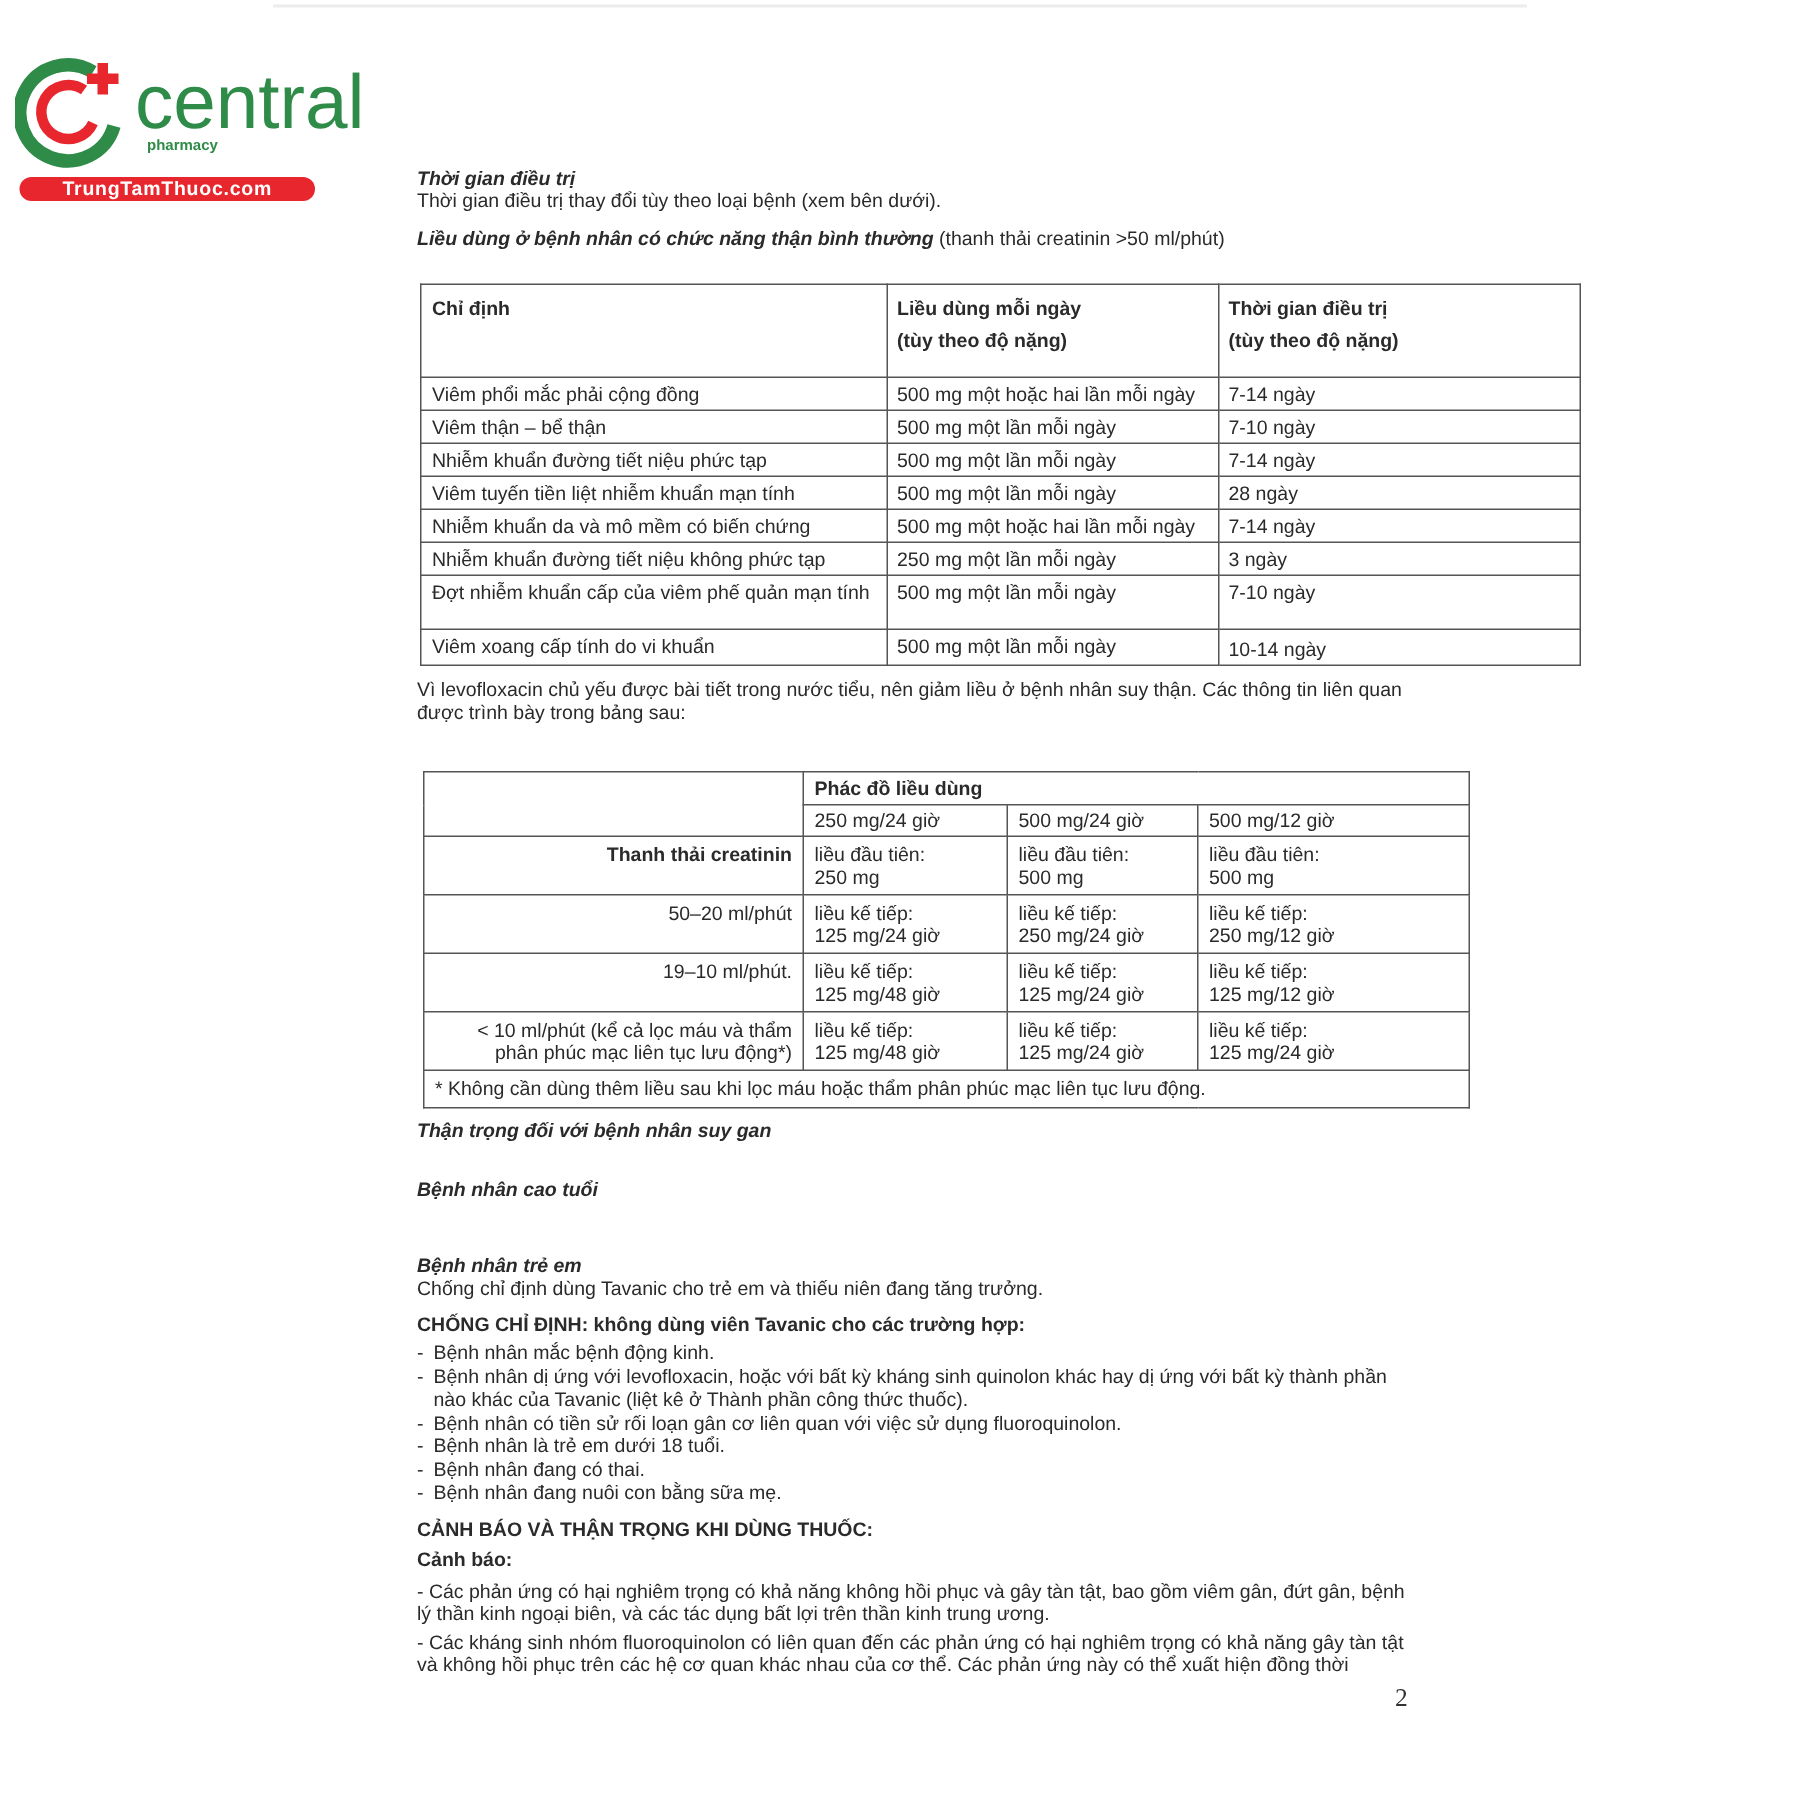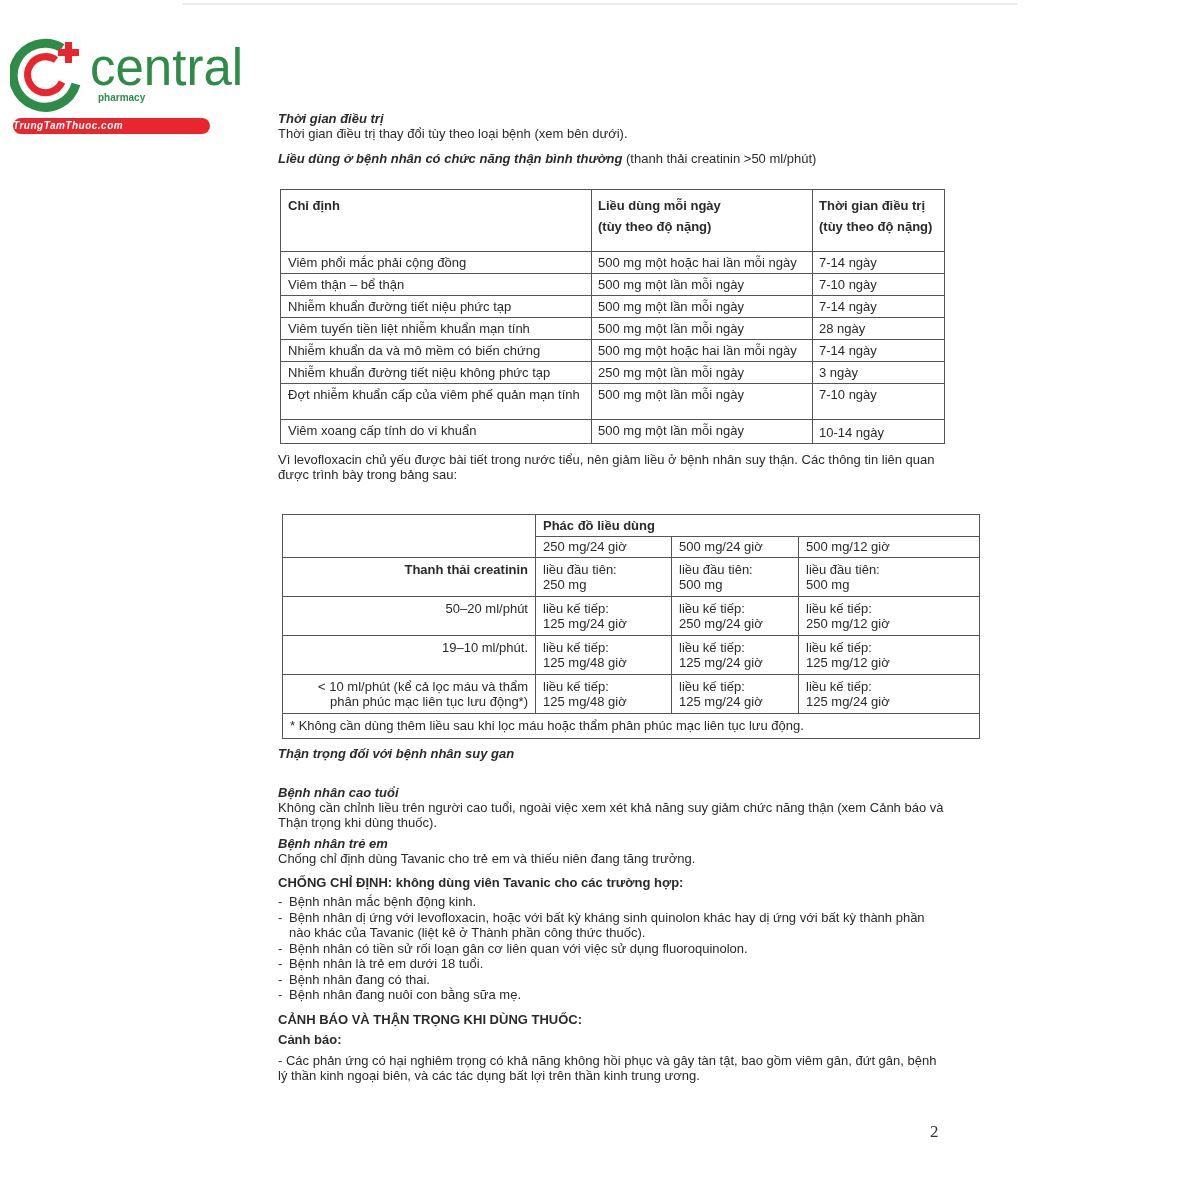--- a/index.html
+++ b/index.html
@@ -8,33 +8,33 @@
     .topline { position: absolute; left: 182px; top: 3px; width: 836px; height: 2px; background: #ececec; }
 
     
     .logo { position: absolute; left: 10px; top: 38px; width: 210px; height: 100px; }
     .logo svg { position: absolute; left: 0; top: 0; }
     .logo .brand { position: absolute; left: 80px; top: 10px; font-size: 51px; font-weight: normal;
                    color: #2e8b48; letter-spacing: 0px; line-height: 40px; }
     .logo .sub { position: absolute; left: 88px; top: 52px; font-size: 10px; font-weight: bold;
                  color: #2e8b48; line-height: 16px; }
     .logo .url { position: absolute; left: 3px; top: 80px; width: 197px; height: 16px; border-radius: 8px;
-                 background: #e8262d; color: #fff; font-size: 10px; font-weight: bold; text-align: left;
-                 line-height: 16px; letter-spacing: 0.5px; font-style: italic; }
+                 background: #e8262d; color: #fff; font-size: 13px; font-weight: bold; text-align: center;
+                 line-height: 16px; letter-spacing: 0.5px; }
 
     .doc { position: absolute; left: 278px; top: 0; width: 668px; font-size: 13px; line-height: 15px; color: #2a2a2a; }
     .blk { position: absolute; left: 0; width: 668px; }
     .h-it { font-weight: bold; font-style: italic; }
     .h-bold { font-weight: bold; }
     p { margin: 0; }
 
     table { border-collapse: collapse; position: absolute; font-size: 13px; line-height: 15px; color: #2a2a2a; }
     td { border: 1px solid #555; vertical-align: top; padding: 3px 7px 1px 7px; }
 
-    .t1 { left: 280px; top: 189px; width: 665px; }
+    .t1 { left: 280px; top: 189px; width: 774px; }
     .t1 td.c1 { width: 296px; }
     .t1 td.c2 { width: 207px; padding-left: 6px; }
     .t1 td.c3 { padding-left: 6px; }
     .t1 .hd td { height: 54px; font-weight: bold; padding-top: 6px; line-height: 19px; }
     .t1 .hd td .l2 { line-height: 17px; }
     .t1 .r td { height: 17px; padding-top: 3px; }
     .t1 .r2 td { height: 31px; }
 
     .t2 { left: 282px; top: 514px; width: 698px; }
     .t2 td { padding: 2px 7px 1px 7px; }
@@ -225,21 +225,20 @@
 </tbody>
   </table>
 
 <div class="doc">
   <div class="blk" style="top:746px;">
     <p class="h-it">Thận trọng đối với bệnh nhân suy gan</p>
   </div>
 
   <div class="blk" style="top:785px;">
     <p class="h-it">Bệnh nhân cao tuổi</p>
-    <p>Không cần chỉnh liều trên người cao tuổi, ngoài việc xem xét khả năng suy giảm chức năng thận (xem Cảnh báo và Thận trọng khi dùng thuốc).</p>
   </div>
 
   <div class="blk" style="top:836px;">
     <p class="h-it">Bệnh nhân trẻ em</p>
     <p>Chống chỉ định dùng Tavanic cho trẻ em và thiếu niên đang tăng trưởng.</p>
   </div>
 
   <div class="blk" style="top:875px;">
     <p class="h-bold" style="margin-bottom:4px">CHỐNG CHỈ ĐỊNH: không dùng viên Tavanic cho các trường hợp:</p>
     <ul class="dashlist" style="line-height:15.5px">
@@ -249,16 +248,17 @@
       <li>Bệnh nhân là trẻ em dưới 18 tuổi.</li>
       <li>Bệnh nhân đang có thai.</li>
       <li>Bệnh nhân đang nuôi con bằng sữa mẹ.</li>
     </ul>
   </div>
 
   <div class="blk" style="top:1012px;">
     <p class="h-bold" style="margin-bottom:5px">CẢNH BÁO VÀ THẬN TRỌNG KHI DÙNG THUỐC:</p>
     <p class="h-bold" style="margin-bottom:6px">Cảnh báo:</p>
     <p style="margin-bottom:4px">- Các phản ứng có hại nghiêm trọng có khả năng không hồi phục và gây tàn tật, bao gồm viêm gân, đứt gân, bệnh lý thần kinh ngoại biên, và các tác dụng bất lợi trên thần kinh trung ương.</p>
+    <p>- Các kháng sinh nhóm fluoroquinolon có liên quan đến các phản ứng có hại nghiêm trọng có khả năng gây tàn tật và không hồi phục trên các hệ cơ quan khác nhau của cơ thể. Các phản ứng này có thể xuất hiện đồng thời</p>
   </div>
 </div>
 
 <div class="pagenum">2</div>
 
 </body></html>

